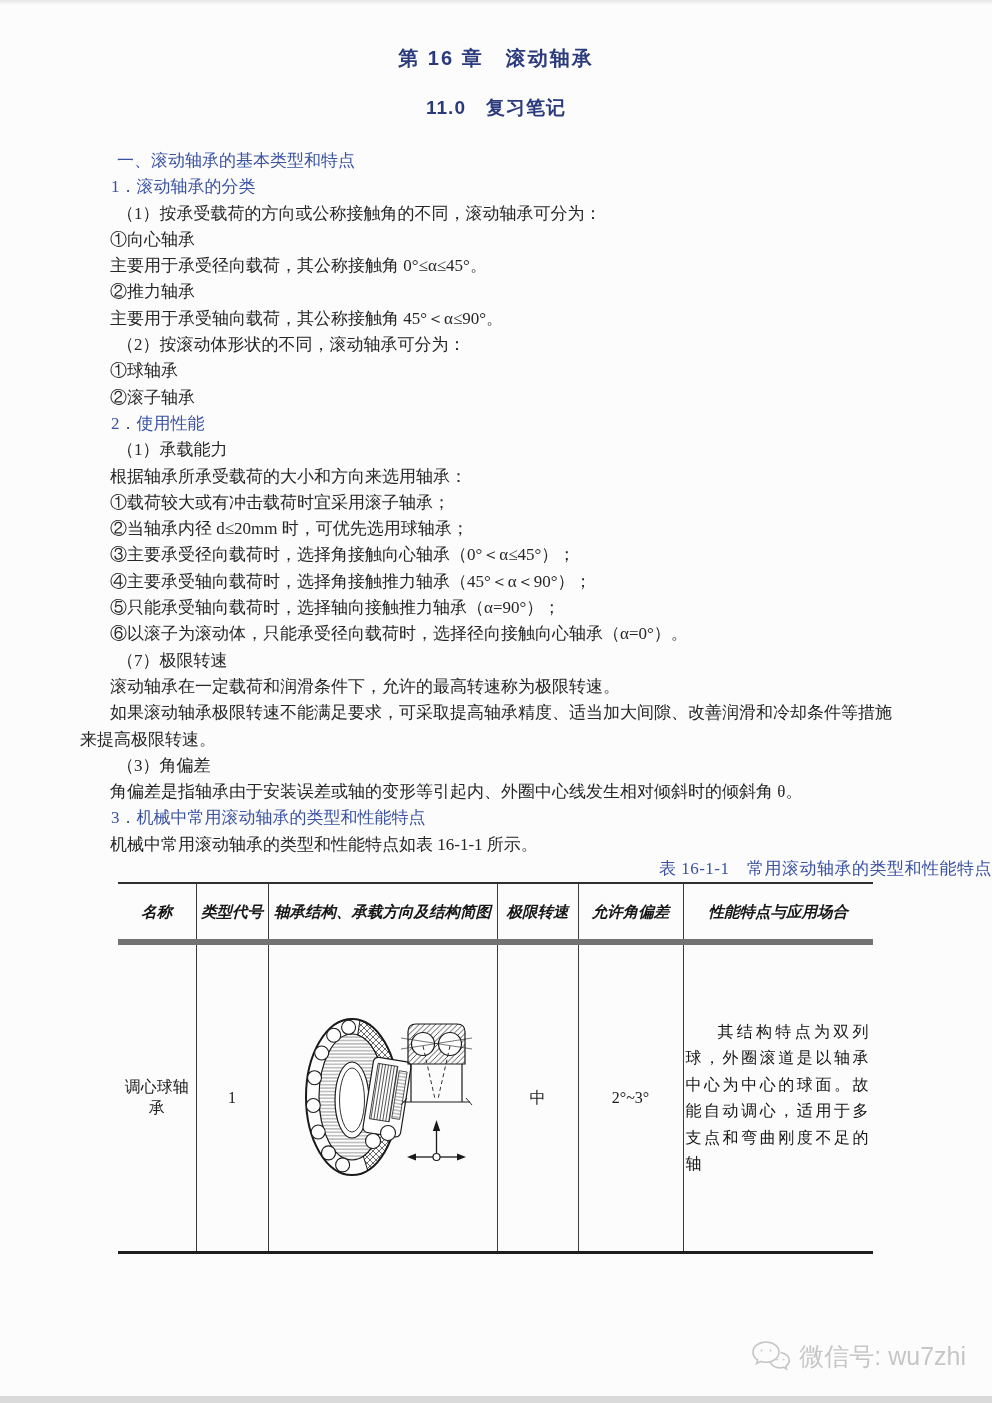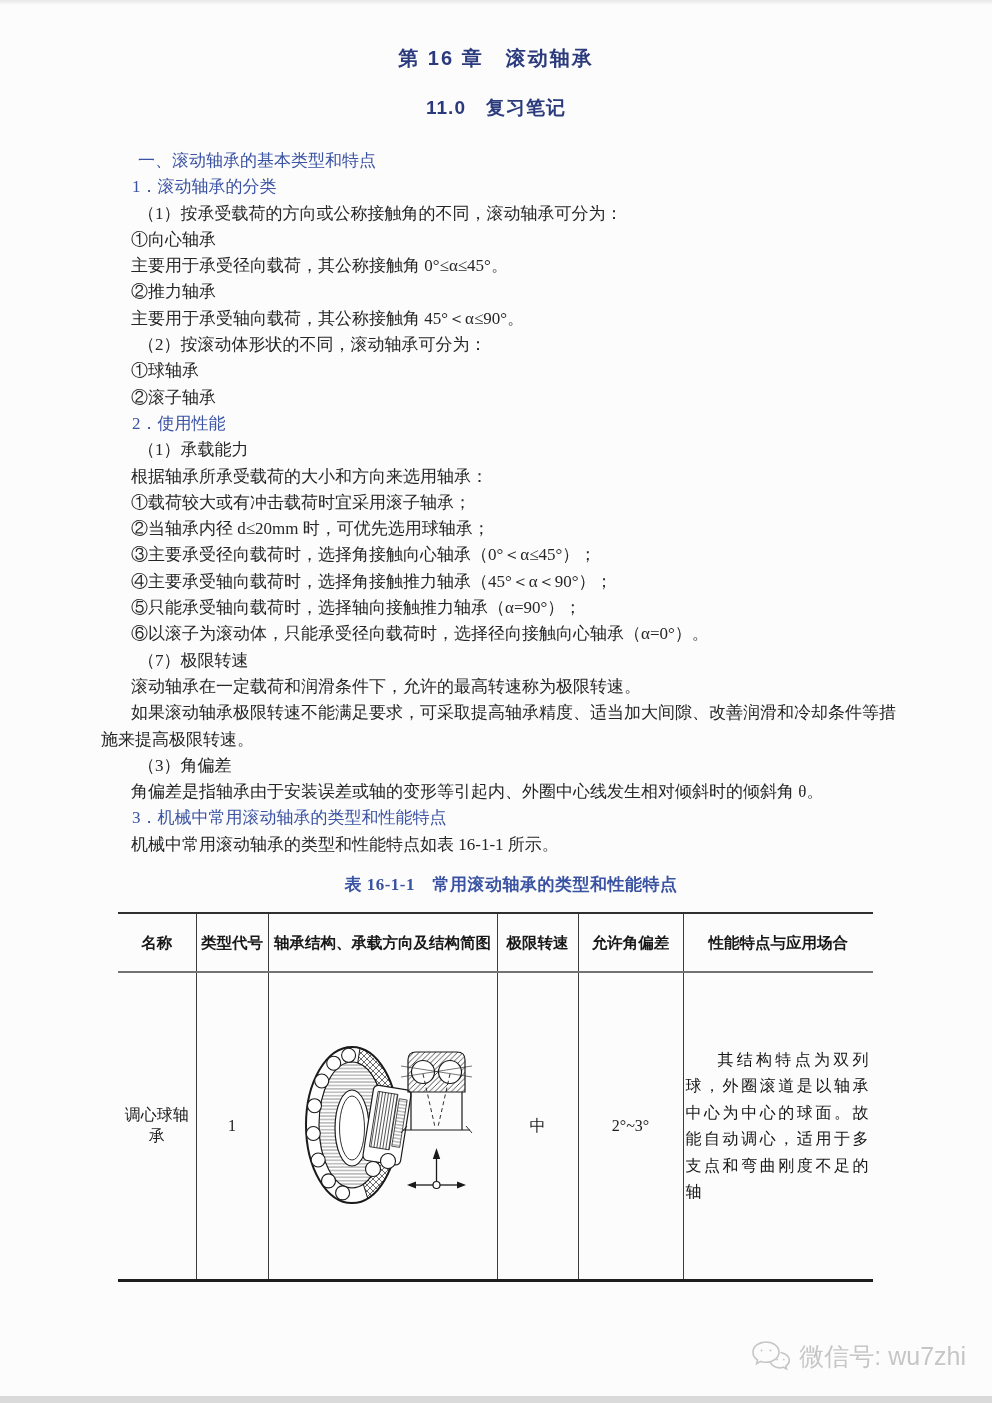--- a/index.html
+++ b/index.html
@@ -23,43 +23,43 @@
     font-weight:bold; font-size:20px; line-height:24px;
     color:var(--navy,#2b3a7c); letter-spacing:2px;
   }
   .section-title {
     margin:26px 0 0 0; text-align:center;
     font-family:"Liberation Sans","DejaVu Sans",sans-serif;
     font-weight:bold; font-size:19px; line-height:24px;
     color:var(--navy,#2b3a7c); letter-spacing:1px;
   }
   .body-text {
-    margin:28px 92px 0 101px;
+    margin:28px 92px 0 80px;
     font-size:17px; line-height:26.3px;
   }
   .para { text-indent:30px; }
   .para.h-main { color:var(--blue,#3a52a2); text-indent:37px; }
   .para.h-num  { color:var(--blue,#3a52a2); text-indent:31px; }
   .para.p-paren { text-indent:37px; }
   .table-caption {
-    text-align:center; margin:16px; padding:0 0 0 30px;
-    color:var(--blue,#3a52a2); font-weight:700;
+    text-align:right; margin:0; padding:0 0 0 30px;
+    color:var(--blue,#3a52a2); font-weight:400;
     font-size:17px; line-height:22px; letter-spacing:0.5px;
   }
   table.bearing-table {
     border-collapse:collapse; table-layout:fixed;
     margin:2px 0 0 118px; width:755px;
     border-top:2px solid #2f2f2f;
     border-bottom:3px solid #1e1e1e;
   }
   .bearing-table th, .bearing-table td { box-sizing:border-box; }
   .bearing-table th {
-    border-bottom:2px solid #737373;
+    border-bottom:6px solid #737373;
     font-size:15.5px; font-weight:bold; color:#171717;
-    height:59px; padding:13px 4px; line-height:21px;
+    height:59px; padding:13px 4px; line-height:21px;font-style:italic;
   }
   .bearing-table th + th, .bearing-table td + td { border-left:1.2px solid #3c3c3c; }
   .bearing-table tbody td {
     height:302px; text-align:center; vertical-align:middle;
     font-size:16px; color:#1c1c1c; padding:2px;
   }
   .cell-name { font-size:15px; padding:0;font-family:Liberation Mono, monospace; }
   .cell-diagram svg { display:block; margin:0 auto; }
   .cell-features { padding:0 12px; }
   .cell-features p {

